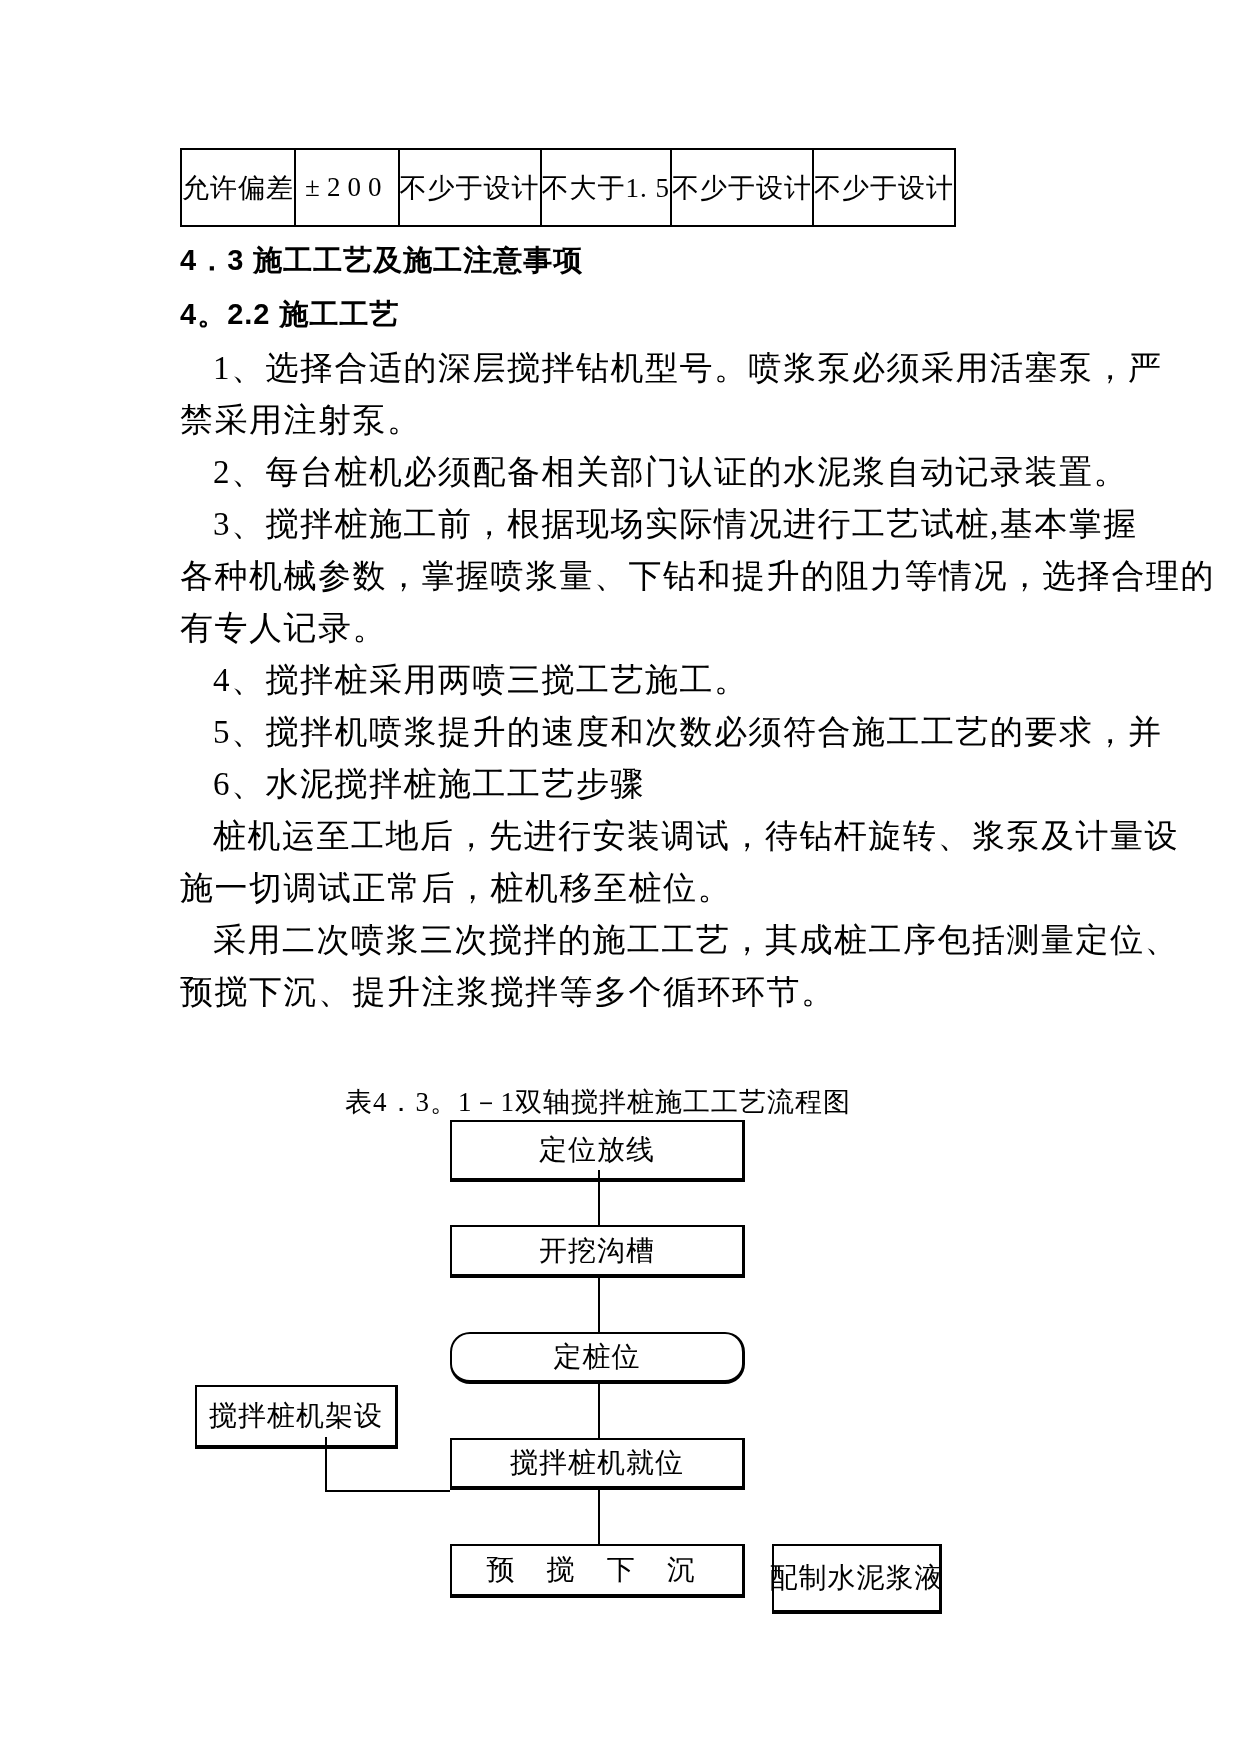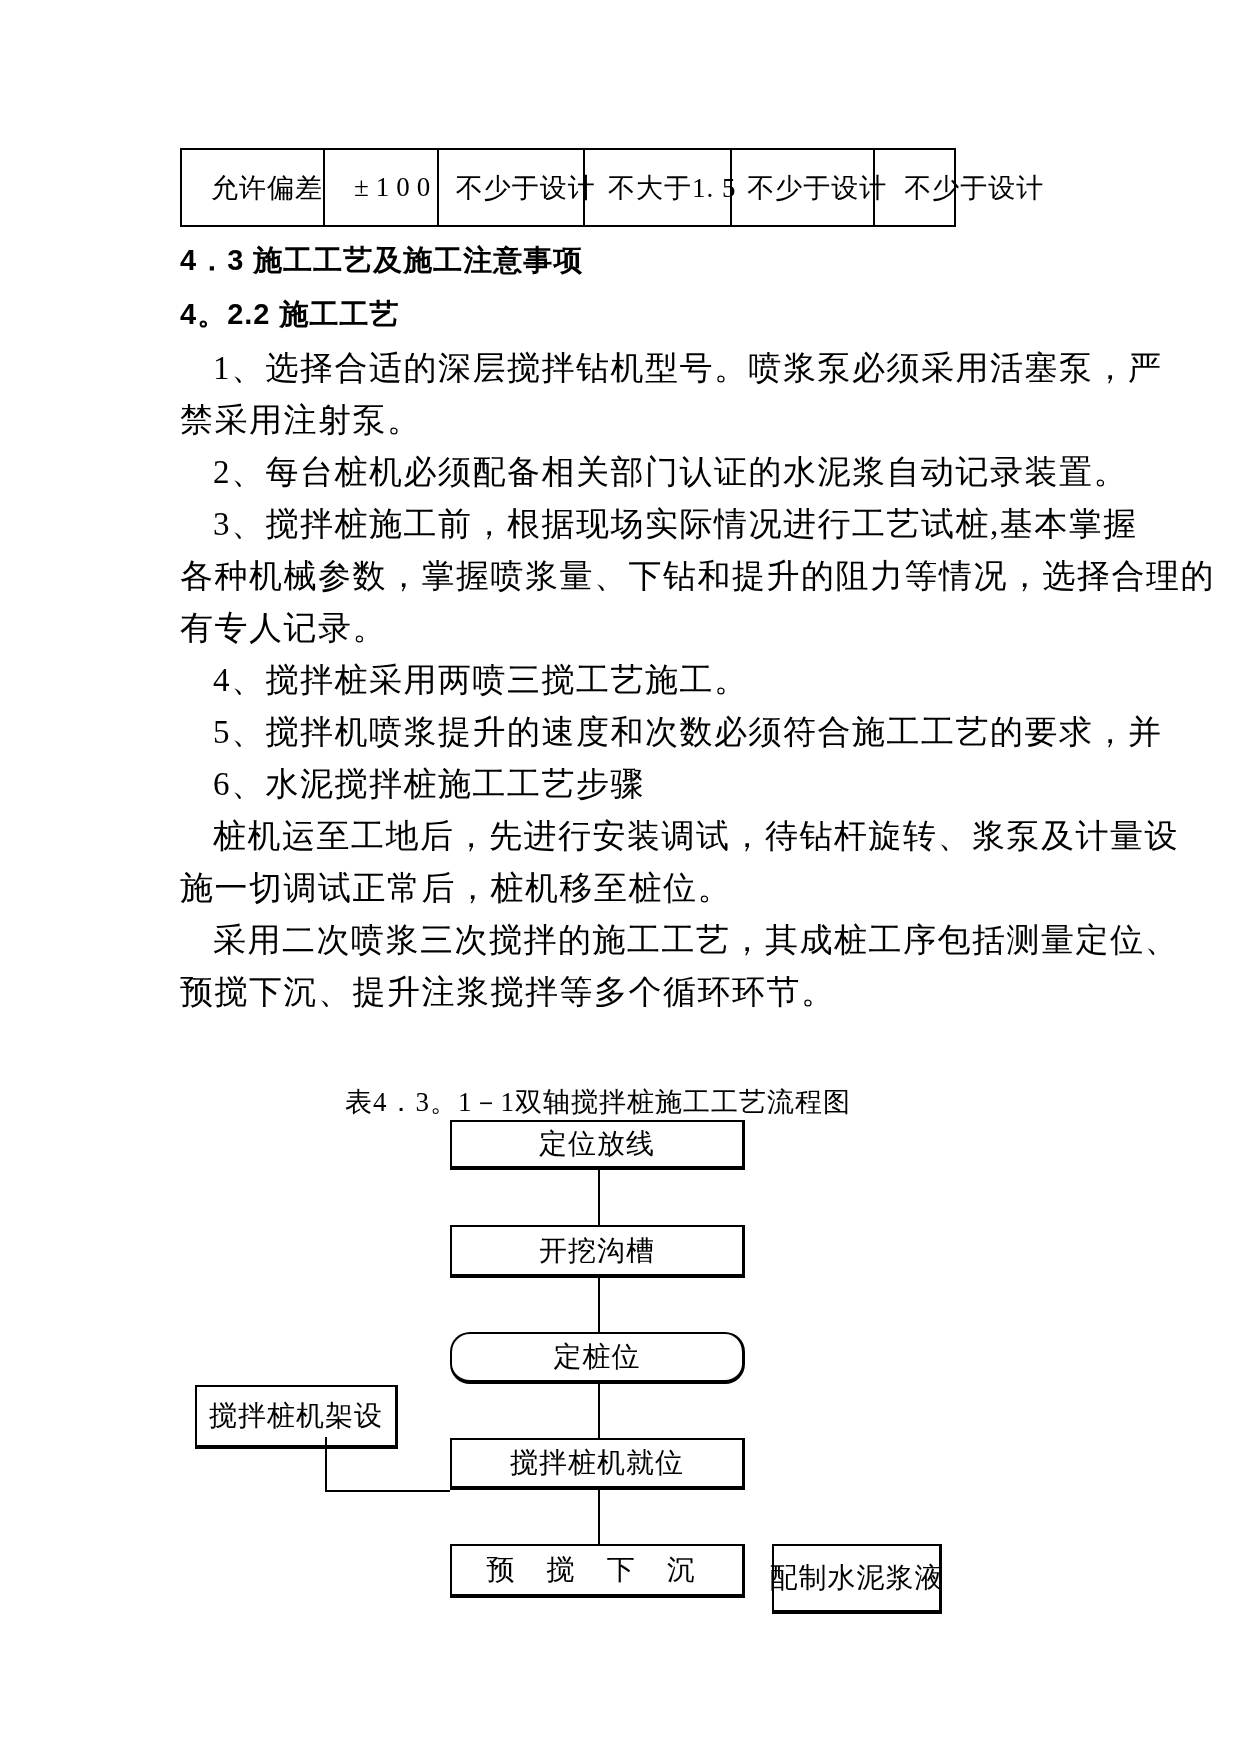--- a/index.html
+++ b/index.html
@@ -19,21 +19,20 @@
     border:2px solid #000;
     box-sizing:border-box;
   }
   .tol-table .cell{
     display:flex;align-items:center;justify-content:center;
     border-right:2px solid #000;
     box-sizing:border-box;
     font-size:27px;
     letter-spacing:1px;
     white-space:pre;
-    padding-left:29px;
   }
   .tol-table .cell:last-child{border-right:none;}
   .tol-table .c0{width:150px;}
   .tol-table .c1{width:147px;letter-spacing:7px;}
   .tol-table .c2{width:146px;}
   .tol-table .c3{width:147px;}
   .tol-table .c4{width:143px;}
   .tol-table .c5{flex:1;}
   
   .h1,.h2{
@@ -67,21 +66,21 @@
     box-sizing:border-box;
     border:2px solid #000;
     border-right-width:3px;
     border-bottom-width:4px;
     display:flex;align-items:center;justify-content:center;
     font-size:28px;letter-spacing:1px;
     background:#fff;
     white-space:pre;
   }
   .main-col{left:450px;width:295px;}
-  .b1{top:1120px;height:50px;}
+  .b1{top:1120px;height:62px;}
   .b2{top:1225px;height:53px;}
   .b3{top:1332px;height:52px;border-radius:20px;}
   .b4{top:1438px;height:52px;}
   .b5{top:1544px;height:54px;}
   .b5 .lbl{letter-spacing:0.45em;}
   .bleft{left:195px;width:203px;top:1385px;height:64px;}
   .bright{left:772px;width:170px;top:1544px;height:70px;}
   .vline,.hline{position:absolute;background:#000;}
   .vline{width:2px;}
   .hline{height:2px;}
@@ -92,21 +91,21 @@
   .vleft{left:325px;top:1437px;height:55px;}
   .hleft{left:325px;top:1490px;width:125px;}
 </style>
 </head>
 <body>
 
 <div class="page">
 
   <div class="tol-table">
     <div class="cell c0">允许偏差</div>
-    <div class="cell c1">±100</div>
+    <div class="cell c1">±200</div>
     <div class="cell c2">不少于设计</div>
     <div class="cell c3">不大于1. 5</div>
     <div class="cell c4">不少于设计</div>
     <div class="cell c5">不少于设计</div>
   </div>
 
   <div class="h1">4．3 施工工艺及施工注意事项</div>
   <div class="h2">4。2.2 施工工艺</div>
 
   <div class="body-text">

